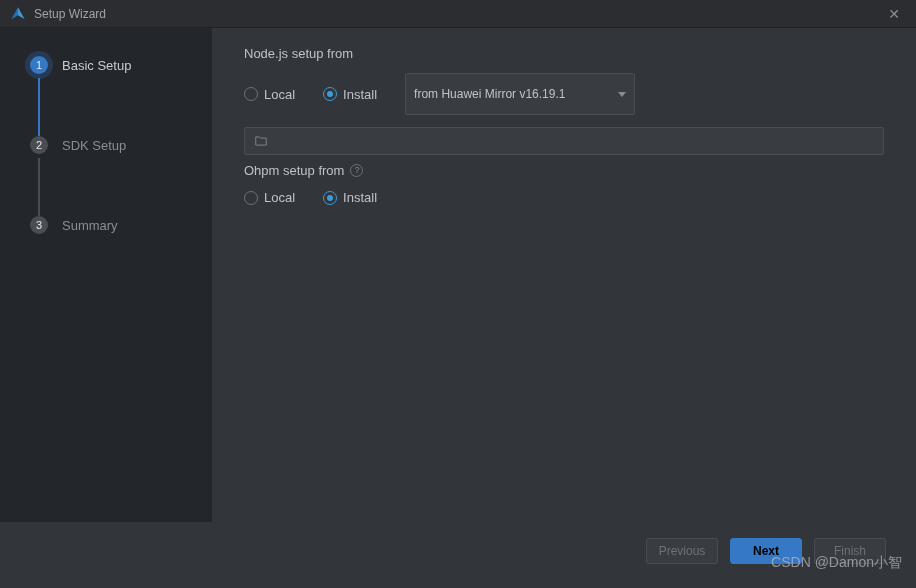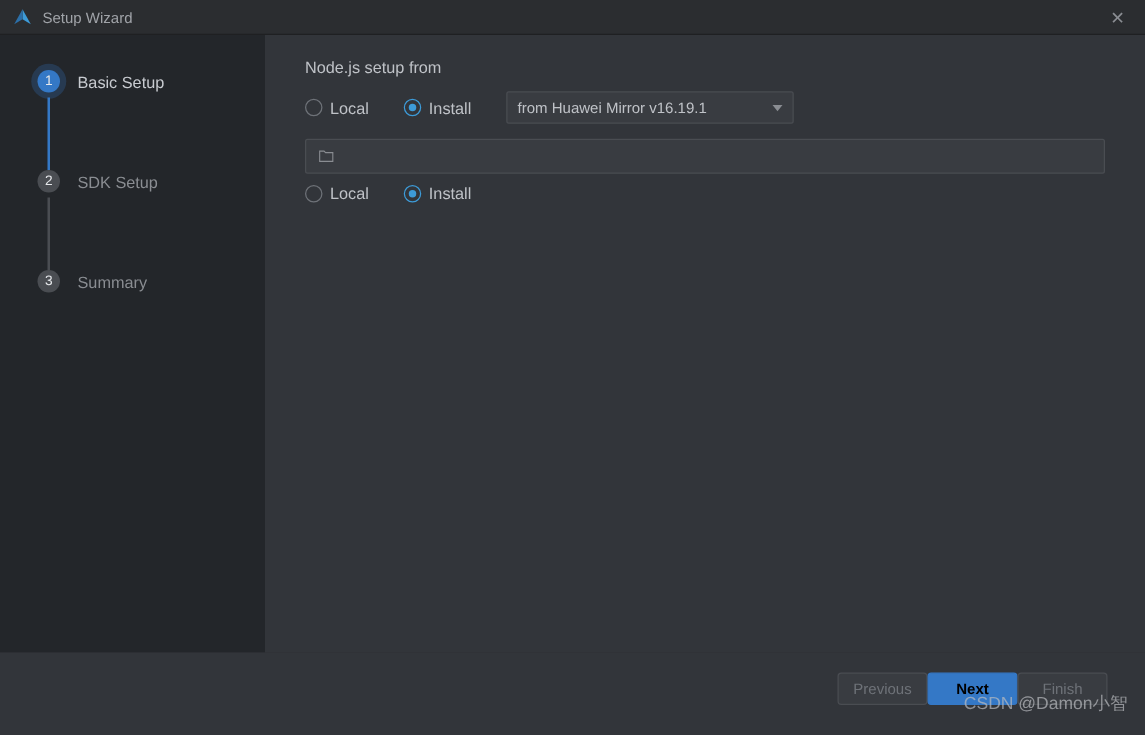--- a/index.html
+++ b/index.html
@@ -36,30 +36,30 @@
   .section-title { color: #bfc2c7; font-size: 13px; margin-bottom: 12px; display: flex; align-items: center; gap: 6px; }
   .help-icon { width: 13px; height: 13px; border: 1px solid #6e7278; border-radius: 50%; font-size: 9px; line-height: 11px; text-align: center; color: #8a8d92; }
 
   .radio-row { display: flex; align-items: center; gap: 10px; margin-bottom: 12px; }
   .radio-group { display: flex; align-items: center; gap: 6px; margin-right: 18px; cursor: pointer; }
   .radio { width: 14px; height: 14px; border-radius: 50%; border: 1.5px solid #6e7278; position: relative; }
   .radio.checked { border-color: #3d9bd8; }
   .radio.checked::after { content: ""; position: absolute; inset: 3px; background: #3d9bd8; border-radius: 50%; }
   .radio-label { color: #bfc2c7; font-size: 13px; }
 
-  .select { flex: 0 0 230px; height: 26px; background: #393c41; border: 1px solid #4a4d52; display: flex; align-items: center; padding: 0 8px; color: #bfc2c7; font-size: 12px; border-radius: 2px; cursor: pointer; }
+  .select { flex: 0 0 230px; height: 42px; background: #393c41; border: 1px solid #4a4d52; display: flex; align-items: center; padding: 0 8px; color: #bfc2c7; font-size: 12px; border-radius: 2px; cursor: pointer; }
   .select .val { flex: 1; }
   .select .caret { width: 0; height: 0; border-left: 4px solid transparent; border-right: 4px solid transparent; border-top: 5px solid #8a8d92; }
 
   .path-row { display: flex; align-items: center; height: 28px; background: #393c41; border: 1px solid #4a4d52; border-radius: 2px; padding: 0 8px; }
   .path-input { flex: 1; background: transparent; border: none; color: #c8cbd0; font-size: 12px; outline: none; }
   .folder-icon { width: 16px; height: 14px; cursor: pointer; }
 
   
-  .footer { position: absolute; left: 0; right: 0; bottom: 0; height: 66px; display: flex; align-items: center; justify-content: flex-end; padding: 0 30px 8px 30px; background: #32353a; }
+  .footer { position: absolute; left: 0; right: 0; bottom: 0; height: 66px; display: flex; align-items: center; justify-content: flex-end; padding: 0 30px 8px 30px; background: #32353a; gap: 12px; }
   .btn { min-width: 72px; height: 26px; border-radius: 3px; font-size: 12px; border: 1px solid #4a4d52; background: #393c41; color: #bfc2c7; cursor: pointer; }
   .btn.primary { background: #3478c6; border-color: #3478c6; color: #000000; font-weight: 700; }
   .btn:disabled { color: #6e7278; cursor: default; }
 
   .watermark { position: absolute; right: 14px; bottom: 16px; color: #babcc0; font-size: 14px; opacity: 0.7; pointer-events: none; }
 </style>
 </head>
 <body>
 
 <div class="titlebar">
@@ -109,20 +109,24 @@
         </div>
       </div>
       <div class="path-row">
         <svg class="folder-icon" viewBox="0 0 24 24">
           <path d="M3 5h6l2 2h10v12H3z" fill="none" stroke="#8a8d92" stroke-width="1.5"></path>
         </svg>
       </div>
     </div>
 
     <div class="section">
+      <div class="section-title">
+        <span>Ohpm setup from</span>
+        <span class="help-icon">?</span>
+      </div>
       <div class="radio-row">
         <label class="radio-group">
           <span class="radio"></span>
           <span class="radio-label">Local</span>
         </label>
         <label class="radio-group">
           <span class="radio checked"></span>
           <span class="radio-label">Install</span>
         </label>
       </div>

